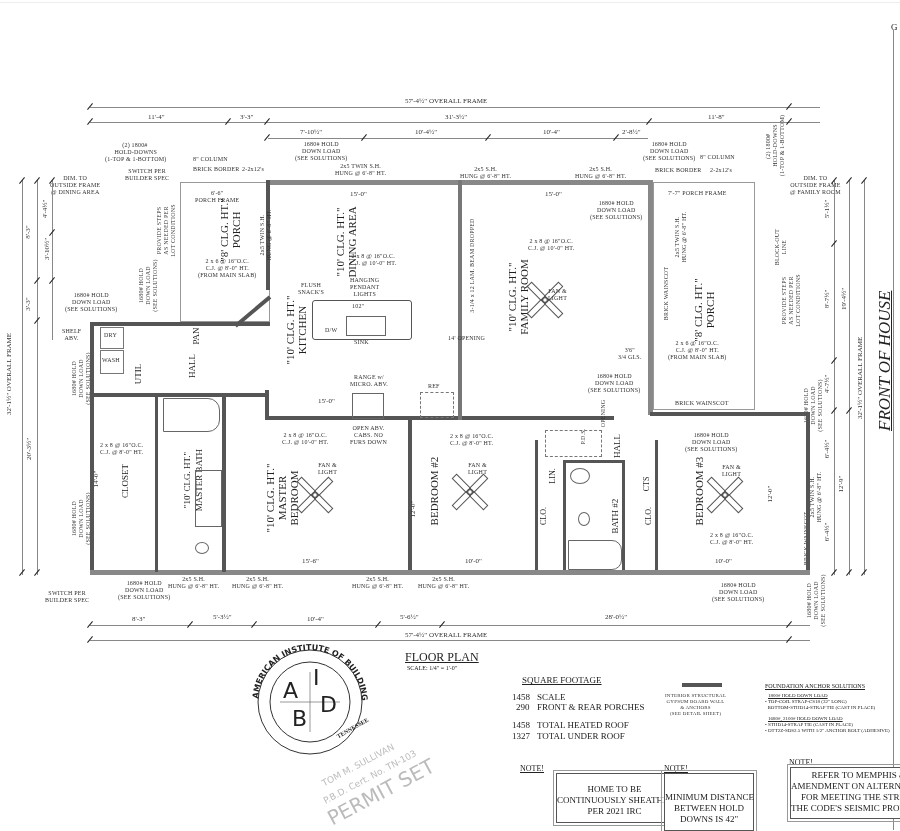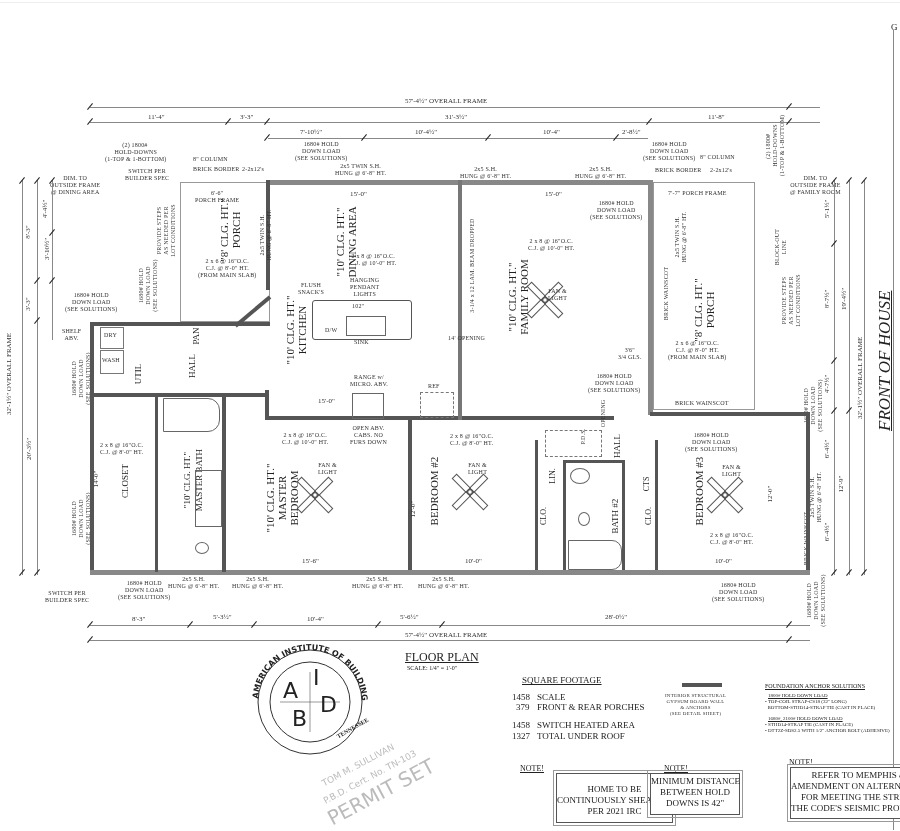--- a/index.html
+++ b/index.html
@@ -405,24 +405,24 @@
 <div class="abs" style="left:292px;top:706px;font-family:'DejaVu Sans',sans-serif;font-size:22px;">B</div>
 <div class="abs" style="left:320px;top:692px;font-family:'DejaVu Sans',sans-serif;font-size:22px;">D</div>
 <div class="abs" style="left:335px;top:725px;font-size:6px;font-weight:bold;transform:rotate(-30deg);">TENNESSEE</div>
 <div class="abs" style="left:318px;top:760px;font-family:'DejaVu Sans',sans-serif;font-size:9px;color:#bbb;transform:rotate(-28deg);">TOM M. SULLIVAN</div>
 <div class="abs" style="left:318px;top:772px;font-family:'DejaVu Sans',sans-serif;font-size:9px;color:#bbb;transform:rotate(-28deg);">P.B.D. Cert. No. TN-103</div>
 <div class="abs" style="left:322px;top:780px;font-family:'DejaVu Sans',sans-serif;font-size:20px;color:#bbb;transform:rotate(-28deg);">PERMIT SET</div>
 
 <div class="sf ul" style="left:522px;top:675px;">SQUARE FOOTAGE</div>
 <div class="sf" style="left:512px;top:692px;">1458</div>
 <div class="sf" style="left:537px;top:692px;">SCALE</div>
-<div class="sf" style="left:516px;top:702px;">379</div>
+<div class="sf" style="left:516px;top:702px;">290</div>
 <div class="sf" style="left:537px;top:702px;">FRONT &amp; REAR PORCHES</div>
 <div class="sf" style="left:512px;top:720px;">1458</div>
-<div class="sf" style="left:537px;top:720px;">SWITCH HEATED AREA</div>
+<div class="sf" style="left:537px;top:720px;">TOTAL HEATED ROOF</div>
 <div class="sf" style="left:512px;top:731px;">1327</div>
 <div class="sf" style="left:537px;top:731px;">TOTAL UNDER ROOF</div>
 
 <div class="abs" style="left:682px;top:683px;width:40px;height:4px;background:#555;"></div>
 <div class="t" style="left:665px;top:693px;font-size:5px;line-height:6px;">INTERIOR STRUCTURAL
 GYPSUM BOARD WALL
 &amp; ANCHORS
 (SEE DETAIL SHEET)</div>
 
 <div class="abs ul" style="left:765px;top:683px;font-size:6px;white-space:nowrap;">FOUNDATION ANCHOR SOLUTIONS</div>
@@ -431,20 +431,20 @@
 <div class="abs" style="left:765px;top:705px;font-size:5px;white-space:pre;">  BOTTOM-STHD14-STRAP TIE (CAST IN PLACE)</div>
 <div class="abs ul" style="left:768px;top:716px;font-size:5px;white-space:nowrap;">1680#, 2100# HOLD DOWN LOAD</div>
 <div class="abs" style="left:765px;top:722px;font-size:5px;white-space:pre;">• STHD14-STRAP TIE (CAST IN PLACE)</div>
 <div class="abs" style="left:765px;top:728px;font-size:5px;white-space:pre;">• DTT2Z-SDS2.5 WITH 1/2" ANCHOR BOLT (ADHESIVE)</div>
 
 <div class="notelabel" style="left:520px;top:764px;">NOTE!</div>
 <div class="note" style="left:556px;top:773px;width:115px;height:38px;padding-top:10px;">HOME TO BE
 CONTINUOUSLY SHEATHED
 PER 2021 IRC</div>
 <div class="notelabel" style="left:664px;top:764px;">NOTE!</div>
-<div class="note" style="left:650px;top:773px;width:88px;height:38px;padding-top:2px;">MINIMUM DISTANCE
+<div class="note" style="left:664px;top:773px;width:88px;height:38px;padding-top:18px;">MINIMUM DISTANCE
 BETWEEN HOLD
 DOWNS IS 42"</div>
 <div class="notelabel" style="left:789px;top:758px;text-decoration:none;">NOTE!</div>
 <div class="note" style="left:790px;top:767px;width:115px;height:48px;padding-top:2px;text-align:right;">REFER TO MEMPHIS &amp;
 AMENDMENT ON ALTERNA
 FOR MEETING THE STRU
 THE CODE'S SEISMIC PROV</div>
 
 </body></html>

